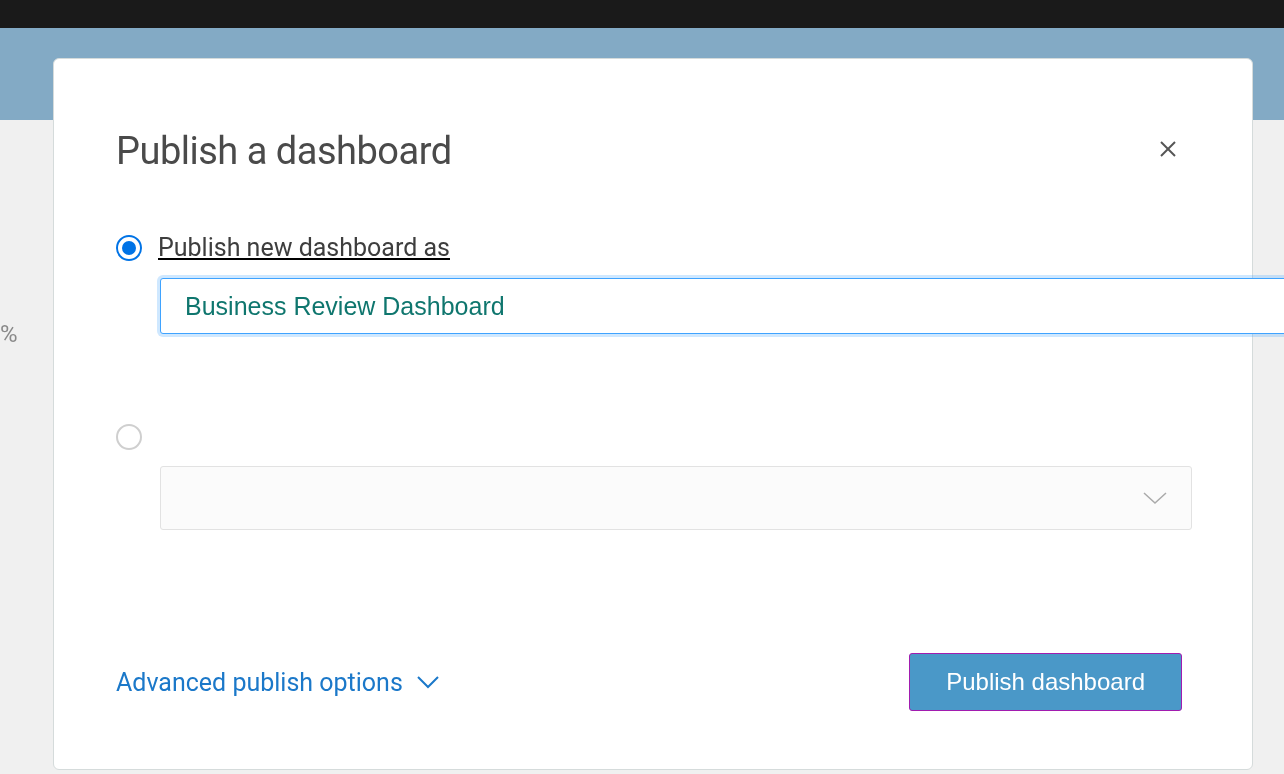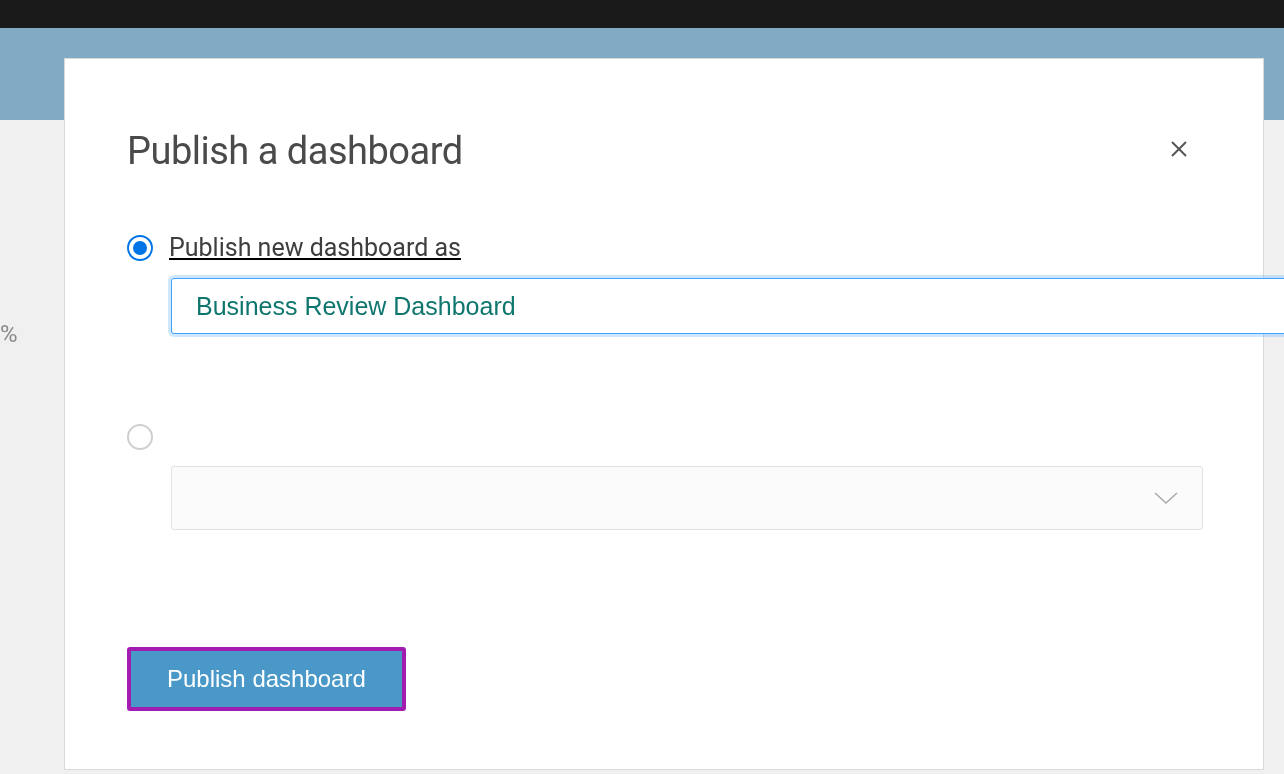--- a/index.html
+++ b/index.html
@@ -44,26 +44,26 @@
       position: absolute;
       top: 28px;
       left: 0;
       right: 0;
       bottom: 0;
       background: rgba(240,240,240,0.4);
     }
     .modal {
       position: absolute;
       top: 30px;
-      left: 64px;
+      left: 53px;
       width: 1200px;
       height: 712px;
       background: #ffffff;
       border: 1px solid #d5dbdb;
-      border-radius: 0;
+      border-radius: 6px;
       padding: 70px 70px 40px 62px;
     }
     .modal-header {
       display: flex;
       justify-content: space-between;
       align-items: flex-start;
       margin-bottom: 60px;
     }
     .modal-title {
       font-size: 38px;
@@ -183,21 +183,21 @@
     .advanced-link svg {
       width: 26px;
       height: 16px;
       stroke: #1b78c9;
       stroke-width: 2;
       fill: none;
     }
     .publish-btn {
       background: #4a98c8;
       color: #ffffff;
-      border: 4px solid #a21caf;
+      border: 1px solid #a21caf;
       border-radius: 3px;
       font-size: 24px;
       padding: 14px 36px;
       cursor: pointer;
     }
   </style>
 </head>
 <body>
 
 <div class="top-bar"></div>
@@ -232,17 +232,23 @@
         <div class="radio disabled"></div>
       </div>
       <div class="select-box">
         <svg viewBox="0 0 28 18">
           <polyline points="3,4 14,14 25,4"></polyline>
         </svg>
       </div>
     </div>
 
     <div class="modal-footer">
+      <div class="advanced-link">
+        <span>Advanced publish options</span>
+        <svg viewBox="0 0 26 16">
+          <polyline points="3,3 13,13 23,3"></polyline>
+        </svg>
+      </div>
       <button class="publish-btn">Publish dashboard</button>
     </div>
 
   </div>
 </div>
 
 </body></html>

